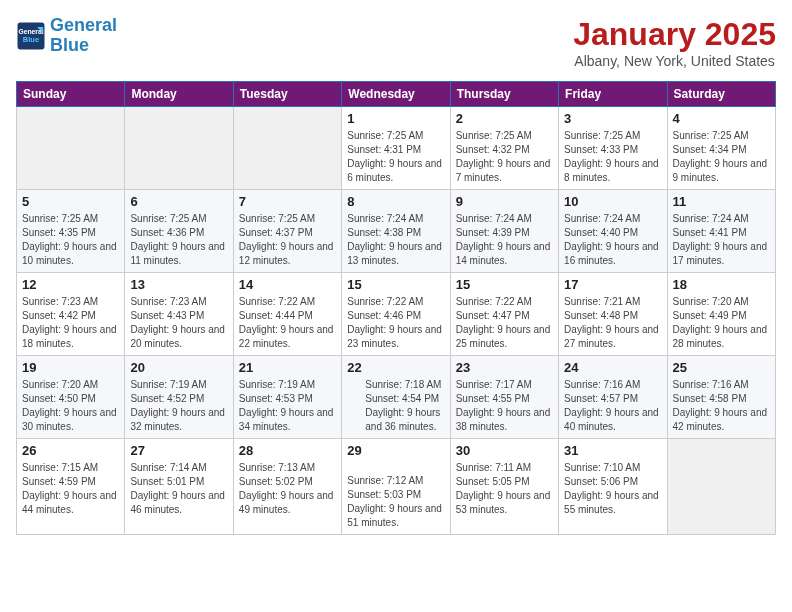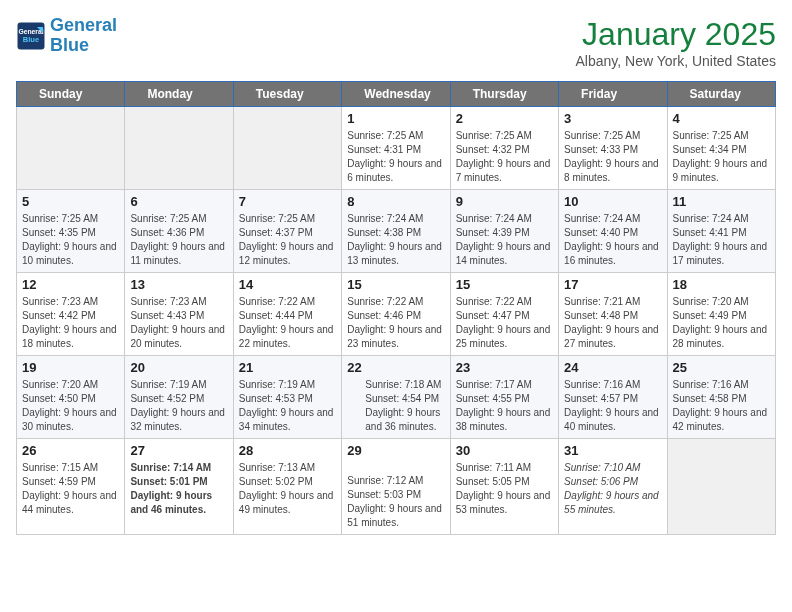--- a/index.html
+++ b/index.html
@@ -32,40 +32,40 @@
     }
     .logo-icon {
       width: 30px;
       height: 30px;
     }
     .title-block {
       text-align: right;
     }
     .month-title {
       font-size: 32px;
-      font-weight: normal;
-      color: #15803d;
+      font-weight: bold;
+      color: #b91c1c;
     }
     .location {
       font-size: 14px;
       color: #555;
       text-align: center;
     }
     table {
       width: 100%;
       border-collapse: collapse;
       table-layout: fixed;
     }
     thead tr th {
-      background-color: #737373;
+      background-color: #701a75;
       color: #fff;
       font-size: 12px;
       font-weight: bold;
       text-align: left;
-      padding: 5px 22px;
+      padding: 5px 6px;
       border: 1px solid #2e6db4;
     }
     tbody tr td {
       vertical-align: top;
       border: 1px solid #ccc;
       padding: 4px 5px;
       font-size: 10px;
       color: #333;
       height: 80px;
       background: #fff;
@@ -289,21 +289,21 @@
       </tr>
       <tr>
         <td>
           <span class="day-num">26</span>
           <div class="cell-info" style="white-space: pre-line;">Sunrise: 7:15 AM
 Sunset: 4:59 PM
 Daylight: 9 hours and 44 minutes.</div>
         </td>
         <td>
           <span class="day-num">27</span>
-          <div class="cell-info" style="white-space: pre-line; font-weight: bold;">Sunrise: 7:14 AM
+          <div class="cell-info" style="white-space: pre-line;">Sunrise: 7:14 AM
 Sunset: 5:01 PM
 Daylight: 9 hours and 46 minutes.</div>
         </td>
         <td>
           <span class="day-num">28</span>
           <div class="cell-info" style="white-space: pre-line;">Sunrise: 7:13 AM
 Sunset: 5:02 PM
 Daylight: 9 hours and 49 minutes.</div>
         </td>
         <td>
@@ -313,20 +313,20 @@
 Daylight: 9 hours and 51 minutes.</div>
         </td>
         <td>
           <span class="day-num">30</span>
           <div class="cell-info" style="white-space: pre-line;">Sunrise: 7:11 AM
 Sunset: 5:05 PM
 Daylight: 9 hours and 53 minutes.</div>
         </td>
         <td>
           <span class="day-num">31</span>
-          <div class="cell-info" style="white-space: pre-line; font-style: italic;">Sunrise: 7:10 AM
+          <div class="cell-info" style="white-space: pre-line;">Sunrise: 7:10 AM
 Sunset: 5:06 PM
 Daylight: 9 hours and 55 minutes.</div>
         </td>
         <td class="empty"></td>
       </tr>
     </tbody>
 </table>
 
 </body></html>

